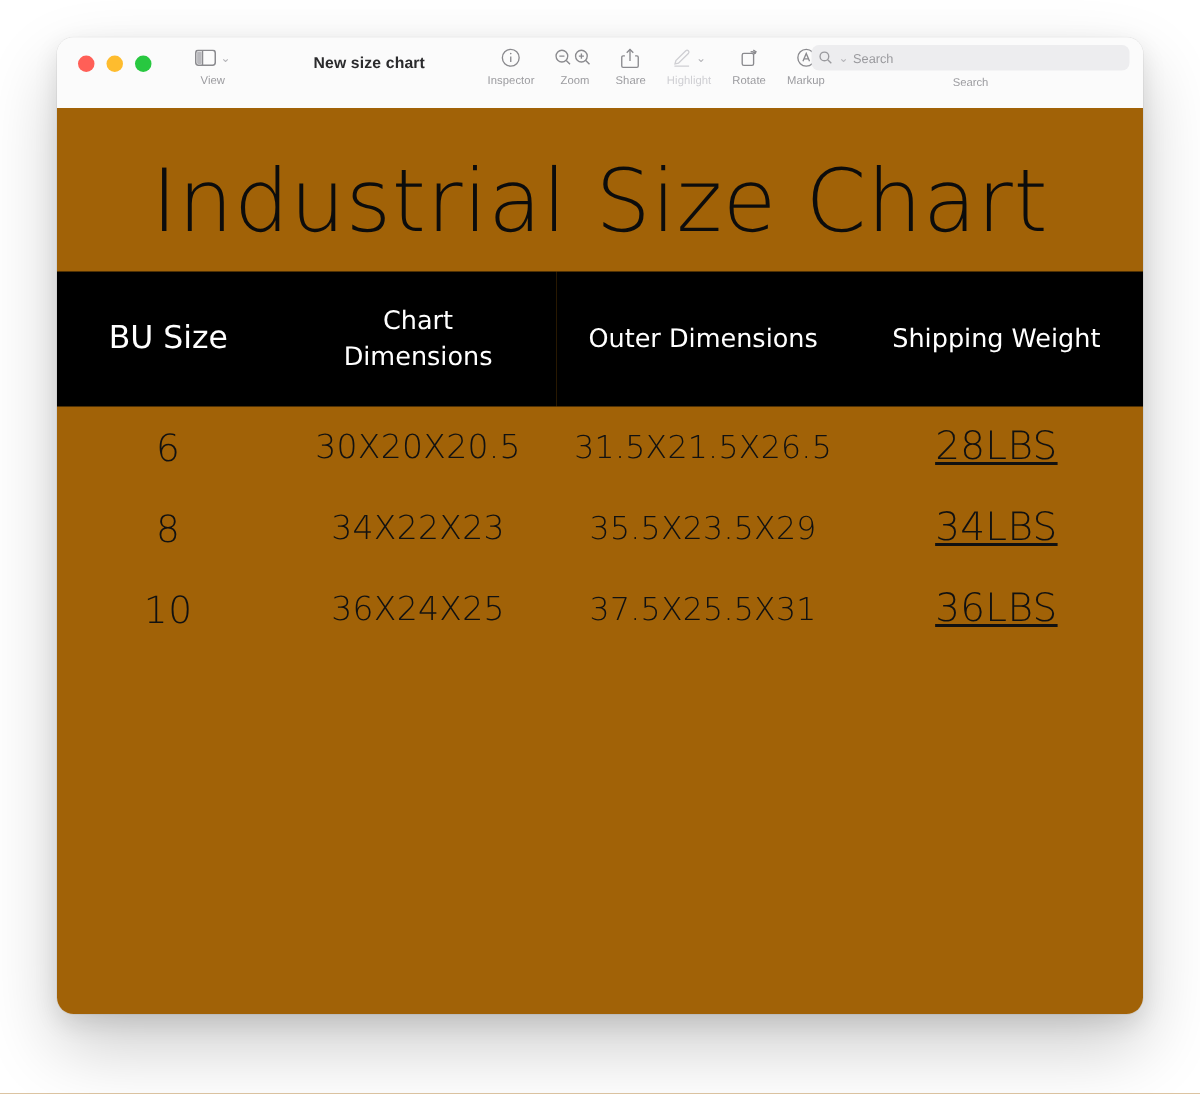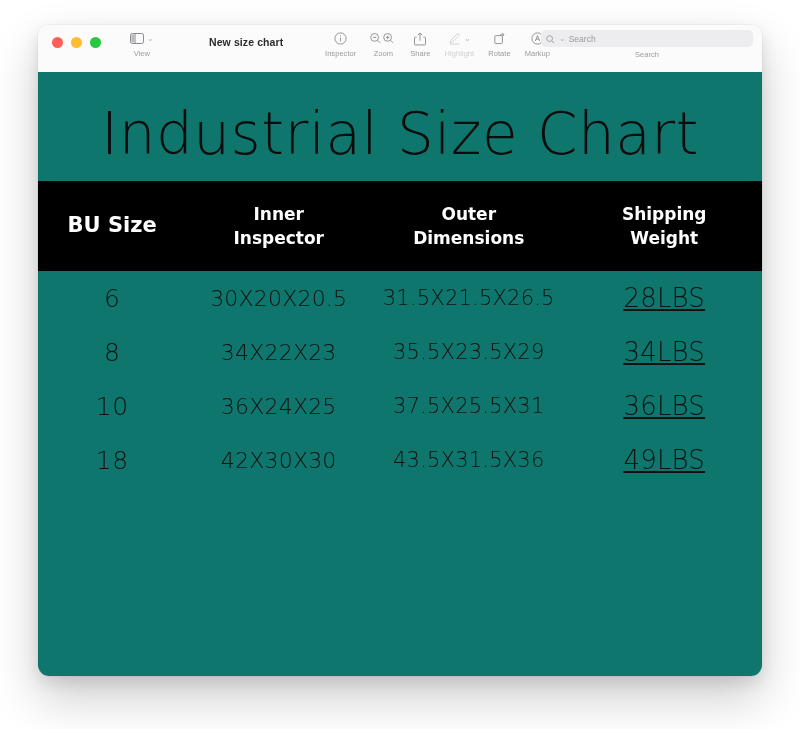--- a/index.html
+++ b/index.html
@@ -146,21 +146,21 @@
     font-size: 10.5px;
     font-weight: bold;
     color: #2b2b2d;
     letter-spacing: 0.1px;
     padding-left: 40px;
   }
 
   
   #page {
     flex: 1 1 auto;
-    background: #0f766e;
+    background: #a16207;
     display: flex;
     flex-direction: column;
     overflow: hidden;
   }
 
   #page-title {
     text-align: center;
     font-family: "DejaVu Sans", sans-serif;
     font-weight: 300;
     font-size: 58px;
@@ -177,21 +177,21 @@
     width: 100%;
     border-collapse: collapse;
     table-layout: fixed;
   }
   #size-table thead tr {
     background: #000000;
   }
   #size-table th {
     color: #ffffff;
     font-family: "DejaVu Sans", sans-serif;
-    font-weight: bold;
+    font-weight: normal;
     font-size: 17px;
     line-height: 1.42;
     padding: 21px 20px;
     vertical-align: middle;
     text-align: center;
   }
   #size-table th.col-bu { font-size: 21px; }
 
   #size-table td {
     text-align: center;
@@ -338,21 +338,21 @@
       <table id="size-table">
         <colgroup>
           <col class="w-bu">
           <col class="w-inner">
           <col class="w-outer">
           <col class="w-weight">
         </colgroup>
         <thead>
           <tr>
             <th class="col-bu">BU Size</th>
-            <th>Inner Inspector</th>
+            <th>Chart Dimensions</th>
             <th>Outer Dimensions</th>
             <th>Shipping Weight</th>
           </tr>
         </thead>
         <tbody>
           <tr>
             <td class="c-bu">6</td>
             <td class="c-inner">30X20X20.5</td>
             <td class="c-outer">31.5X21.5X26.5</td>
             <td class="c-weight">28LBS</td>
@@ -362,25 +362,19 @@
             <td class="c-inner">34X22X23</td>
             <td class="c-outer">35.5X23.5X29</td>
             <td class="c-weight">34LBS</td>
           </tr>
           <tr>
             <td class="c-bu">10</td>
             <td class="c-inner">36X24X25</td>
             <td class="c-outer">37.5X25.5X31</td>
             <td class="c-weight">36LBS</td>
           </tr>
-          <tr>
-            <td class="c-bu">18</td>
-            <td class="c-inner">42X30X30</td>
-            <td class="c-outer">43.5X31.5X36</td>
-            <td class="c-weight">49LBS</td>
-          </tr>
         </tbody>
       </table>
 
     </div>
 
   </div>
 </div>
 
 </body></html>

